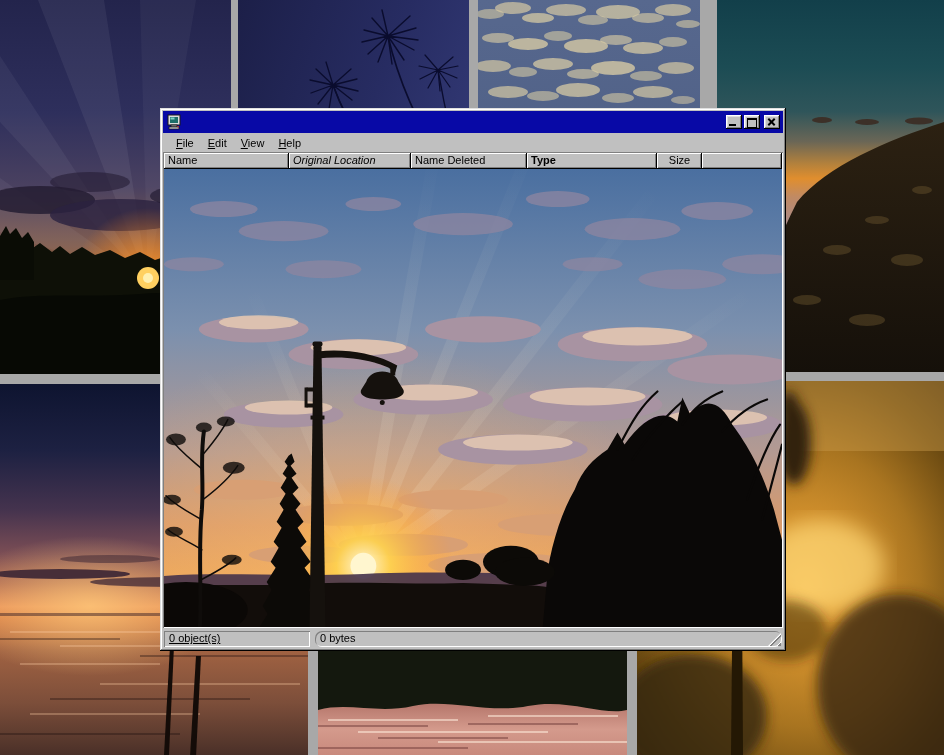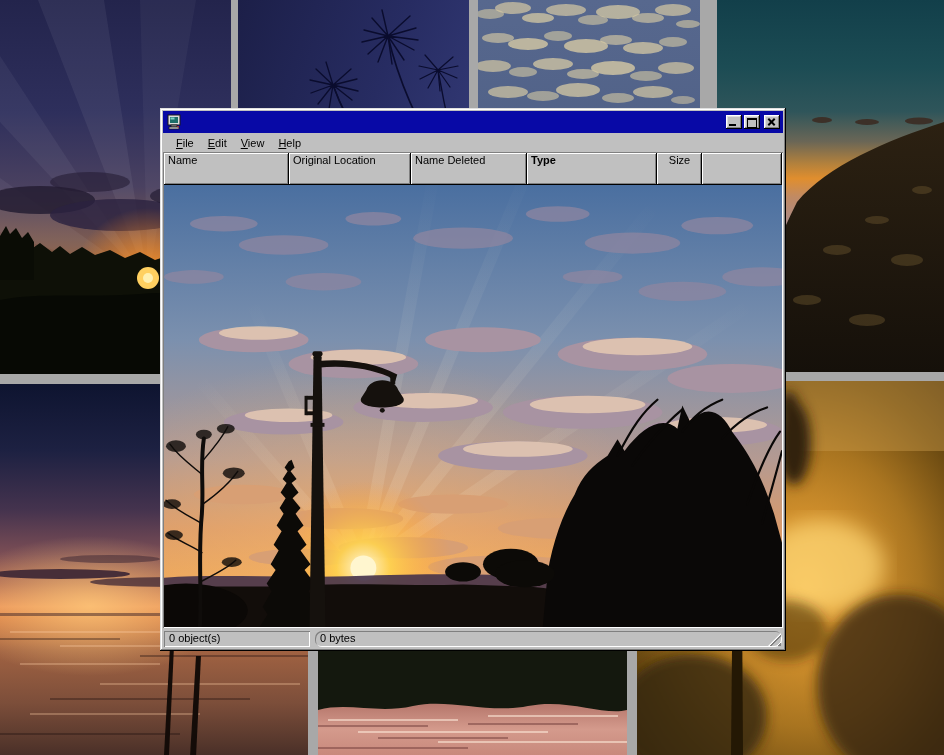--- a/index.html
+++ b/index.html
@@ -24,32 +24,32 @@
   .tb-btn.close{margin-left:4px;}
   .tb-btn.close::before,.tb-btn.close::after{content:"";position:absolute;left:3px;top:6px;width:9px;height:2px;background:#000;}
   .tb-btn.close::before{transform:rotate(45deg);}
   .tb-btn.close::after{transform:rotate(-45deg);}
 
   .menubar{height:19px;display:flex;align-items:center;padding-left:6px;flex:0 0 auto;font-size:11px;color:#000;}
   .menu-item{padding:2px 7px;cursor:default;}
 
   .client{flex:1 1 auto;background:#c0c0c0;position:relative;display:flex;flex-direction:column;
           box-shadow:inset 1px 1px 0 #808080, inset -1px -1px 0 #fff;padding:1px;}
-  .colheaders{height:32px;display:flex;flex:0 0 auto;font-size:11px;color:#000;}
+  .colheaders{height:16px;display:flex;flex:0 0 auto;font-size:11px;color:#000;}
   .colh{background:#c0c0c0;box-shadow:inset -1px -1px 0 #000, inset 1px 1px 0 #fff, inset -2px -2px 0 #808080;
         padding:1px 4px 0 4px;white-space:nowrap;overflow:hidden;flex:0 0 auto;}
-  .colh.c0{width:125px;} .colh.c1{width:122px;} .colh.c2{width:116px;} .colh.c3{width:130px;font-weight:bold;}
+  .colh.c0{width:125px;} .colh.c1{width:122px;font-style:italic;} .colh.c2{width:116px;} .colh.c3{width:130px;font-weight:bold;}
   .colh.c4{width:45px;text-align:center;} .colh.c5{flex:1 1 auto;}
   .photo-area{flex:1 1 auto;position:relative;overflow:hidden;background:#5c7fab;}
   .photo-area svg{position:absolute;left:0;top:0;width:100%;height:100%;}
 
   .statusbar{height:20px;flex:0 0 auto;display:flex;align-items:flex-end;padding:2px 1px 1px 1px;position:relative;font-size:11px;color:#000;}
   .status-panel{height:16px;background:#c0c0c0;box-shadow:inset 1px 1px 0 #808080, inset -1px -1px 0 #fff;
                 padding:1px 0 0 5px;white-space:nowrap;overflow:hidden;}
-  .sp1{width:146px;margin-right:5px;flex:0 0 auto;}
+  .sp1{width:146px;margin-right:5px;flex:0 0 auto;text-decoration:underline;}
   .sp2{flex:1 1 auto;margin-right:0;border-radius:7px;}
   .grip{position:absolute;right:2px;bottom:2px;width:13px;height:13px;
         background:repeating-linear-gradient(135deg, transparent 0 3px, #fff 3px 4px, #808080 4px 6px);
         clip-path:polygon(100% 0,100% 100%,0 100%);}
 </style>
 </head>
 <body>
 
 <div class="screen">
 

